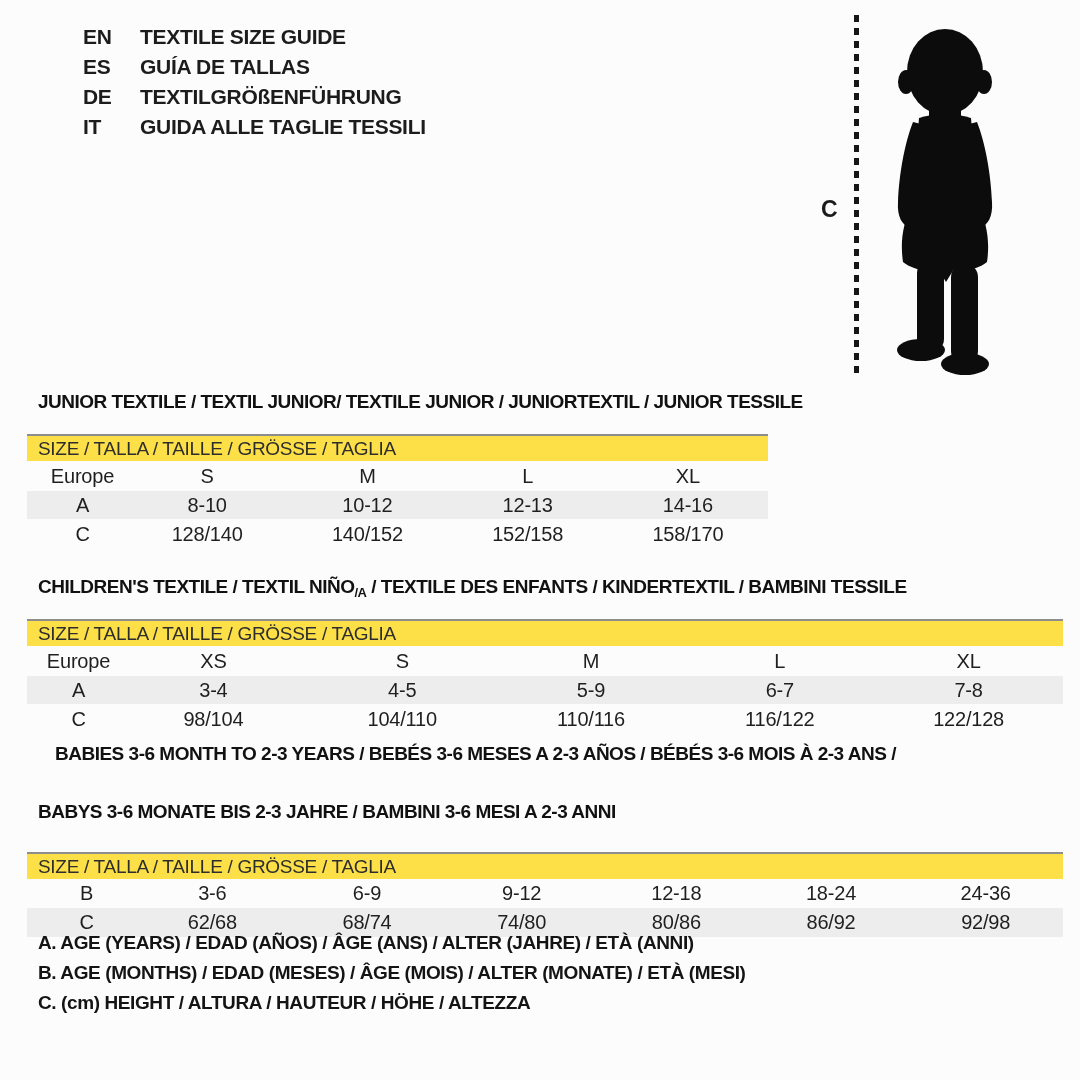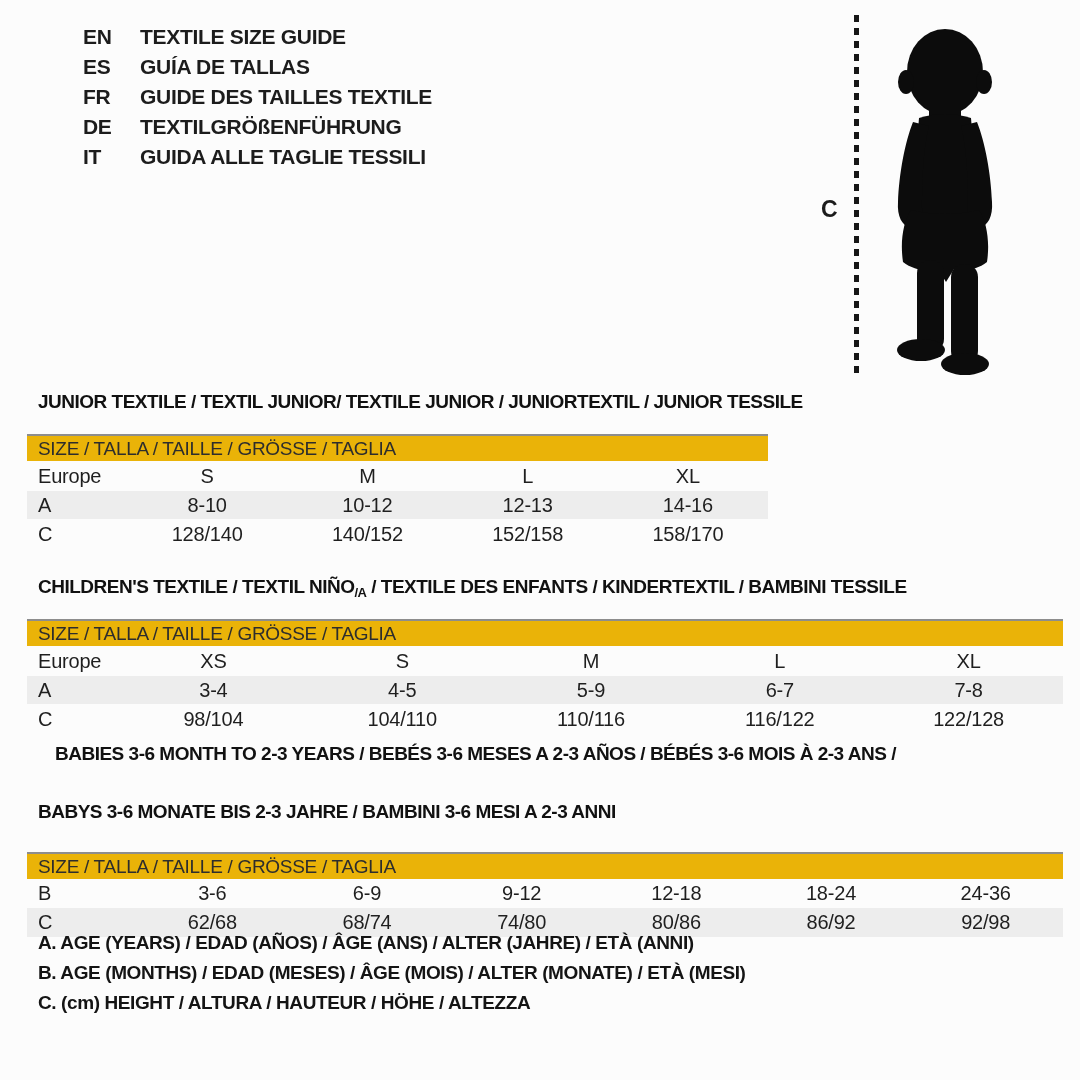--- a/index.html
+++ b/index.html
@@ -30,54 +30,50 @@
 
   
   .heading { position:absolute; left:38px; font-size:19px; font-weight:700; letter-spacing:-0.5px; color:#111; white-space:nowrap; }
   .heading .sub { font-size:13px; vertical-align:-4px; font-weight:700; }
 
   
   .table { position:absolute; left:27px; }
   .t-narrow { width:741px; }
   .t-wide  { width:1036px; }
   .size-bar {
-    height:27px; line-height:25px; background:#eab308;
+    height:27px; line-height:25px; background:#fde047;
     border-top:2px solid #8d8d8d; padding-left:11px;
     font-size:19px; color:#2d2d2d; letter-spacing:-0.3px;
   }
   .row { display:grid; align-items:center; font-size:20px; color:#1f1f1f; }
   .cols4 { grid-template-columns:100px repeat(4,1fr); }
   .cols5 { grid-template-columns:92px  repeat(5,1fr); }
   .cols6 { grid-template-columns:108px repeat(6,1fr); }
   .h30 { height:30px; } .h28 { height:28px; } .h29 { height:29px; }
   .cell { text-align:center; letter-spacing:-0.2px; }
-  .cell.label { text-align:left; padding-left:11px; }
+  .cell.label { text-align:center; padding-left:11px; }
   .stripe { background:#ededed; }
 
   
   .legend { position:absolute; left:38px; top:928px; }
   .legend-line { height:30px; line-height:30px; font-size:19px; font-weight:700; letter-spacing:-0.4px; color:#141414; white-space:nowrap; }
 </style>
 </head>
 <body>
 
 <div class="canvas">
 
   <div class="lang-block">
     <div class="lang-row">
       <span class="lang-code">EN</span>
       <span class="lang-title">TEXTILE SIZE GUIDE</span>
     </div>
     <div class="lang-row">
       <span class="lang-code">ES</span>
       <span class="lang-title">GUÍA DE TALLAS</span>
-    </div>
-    <div class="lang-row">
-      <span class="lang-code">FR</span>
-      <span class="lang-title">GUIDE DES TAILLES TEXTILE</span>
     </div>
     <div class="lang-row">
       <span class="lang-code">DE</span>
       <span class="lang-title">TEXTILGRÖßENFÜHRUNG</span>
     </div>
     <div class="lang-row">
       <span class="lang-code">IT</span>
       <span class="lang-title">GUIDA ALLE TAGLIE TESSILI</span>
     </div>
   </div>

